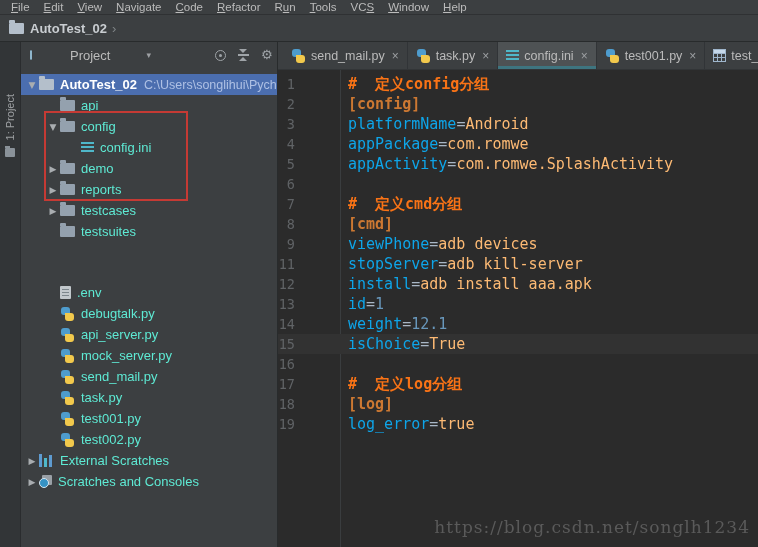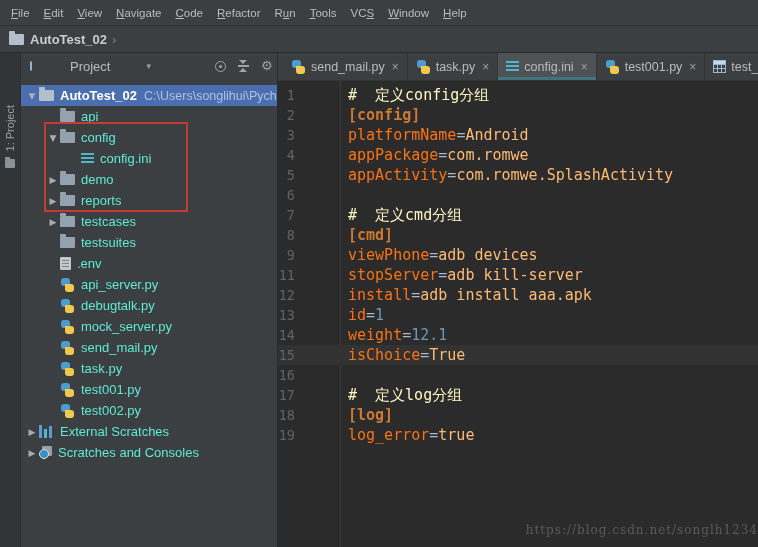--- a/index.html
+++ b/index.html
@@ -1,21 +1,21 @@
 <!DOCTYPE html>
 <html><head>
 <meta charset="utf-8">
 <style>
   * { margin:0; padding:0; box-sizing:border-box; }
   html,body { width:758px; height:547px; overflow:hidden; }
   body { font-family:"Liberation Sans", sans-serif; background:#2B2B2B; color:#BBBBBB; }
   .app { position:relative; width:758px; height:547px; display:flex; flex-direction:column; }
 
   
-  .menubar { height:26px; background:#3C3F41; display:flex; align-items:center; padding-left:4px;
+  .menubar { height:15px; background:#3C3F41; display:flex; align-items:center; padding-left:4px;
              font-size:11.5px; color:#BBBBBB; border-bottom:1px solid #2F3133; flex:0 0 auto; }
   .menu-item { padding:0 7px; white-space:nowrap; cursor:default; }
   .menu-item u { text-decoration:underline; }
 
   
   .navbar { height:27px; background:#3C3F41; display:flex; align-items:center; padding-left:9px;
             border-bottom:1px solid #282B2C; flex:0 0 auto; }
   .navbar .crumb { font-weight:bold; font-size:13px; color:#C9CDD1; margin-left:6px; }
   .navbar .chev { color:#7F8487; margin-left:5px; font-size:13px; }
 
@@ -99,29 +99,29 @@
          border-right:1px solid #313437; white-space:nowrap; cursor:default; }
   .tab.active { background:#4E5254; box-shadow:inset 0 -3px 0 #3E7580; }
   .tab .close { color:#9DA0A3; font-size:12px; margin-left:2px; }
 
   .code { flex:1; position:relative; padding-top:4px; font-family:"DejaVu Sans Mono", monospace;
           font-size:15px; overflow:hidden; }
   .gutter-sep { position:absolute; left:62px; top:0; bottom:0; width:1px; background:#3A3D3F; }
   .line { height:20px; line-height:20px; position:relative; padding-left:70px; white-space:pre; }
   .line.current { background:#323232; }
   .ln { position:absolute; left:0; top:0; width:17px; text-align:right; color:#606366; font-size:13.5px; }
-  .seg-comment { color:#fef9c3; }
+  .seg-comment { color:#f97316;font-weight:bold; }
   .seg-section { color:#CC7832; font-weight:bold; }
-  .seg-key { color:#f97316; }
+  .seg-key { color:#0ea5e9; }
   .seg-eq { color:#A9B7C6; }
   .seg-str { color:#fdba74; }
   .seg-num { color:#6897BB; }
 
-  .watermark { position:absolute; right:0; bottom:10px; font-family:"DejaVu Serif", serif;
-               font-size:12px; letter-spacing:1px; color:#5A5A5A; }
+  .watermark { position:absolute; right:8px; bottom:10px; font-family:"DejaVu Serif", serif;
+               font-size:17px; letter-spacing:1px; color:#5A5A5A; }
 </style>
 </head>
 <body>
 
 <div class="app">
 
   <div class="menubar" id="menubar">
       <span class="menu-item"><u>F</u>ile</span>
       <span class="menu-item"><u>E</u>dit</span>
       <span class="menu-item"><u>V</u>iew</span>
@@ -195,31 +195,31 @@
           </div>
           <div class="tree-row" style="padding-left: 25px;">
             <span class="arrow">▶</span>
             <span class="t-icon icon-folder"></span>
             <span class="label">testcases</span>
           </div>
           <div class="tree-row" style="padding-left: 39px; text-align: center;">
             <span class="t-icon icon-folder"></span>
             <span class="label">testsuites</span>
           </div>
-          <div class="tree-row" style="padding-left: 39px;">
+          <div class="tree-row" style="padding-left: 39px; margin-top: 40px;">
             <span class="t-icon icon-env"></span>
             <span class="label">.env</span>
           </div>
           <div class="tree-row" style="padding-left: 39px;">
             <span class="t-icon icon-py"></span>
+            <span class="label">debugtalk.py</span>
+          </div>
+          <div class="tree-row" style="padding-left: 39px;">
+            <span class="t-icon icon-py"></span>
             <span class="label">api_server.py</span>
-          </div>
-          <div class="tree-row" style="padding-left: 39px;">
-            <span class="t-icon icon-py"></span>
-            <span class="label">debugtalk.py</span>
           </div>
           <div class="tree-row" style="padding-left: 39px;">
             <span class="t-icon icon-py"></span>
             <span class="label">mock_server.py</span>
           </div>
           <div class="tree-row" style="padding-left: 39px;">
             <span class="t-icon icon-py"></span>
             <span class="label">send_mail.py</span>
           </div>
           <div class="tree-row" style="padding-left: 39px;">

